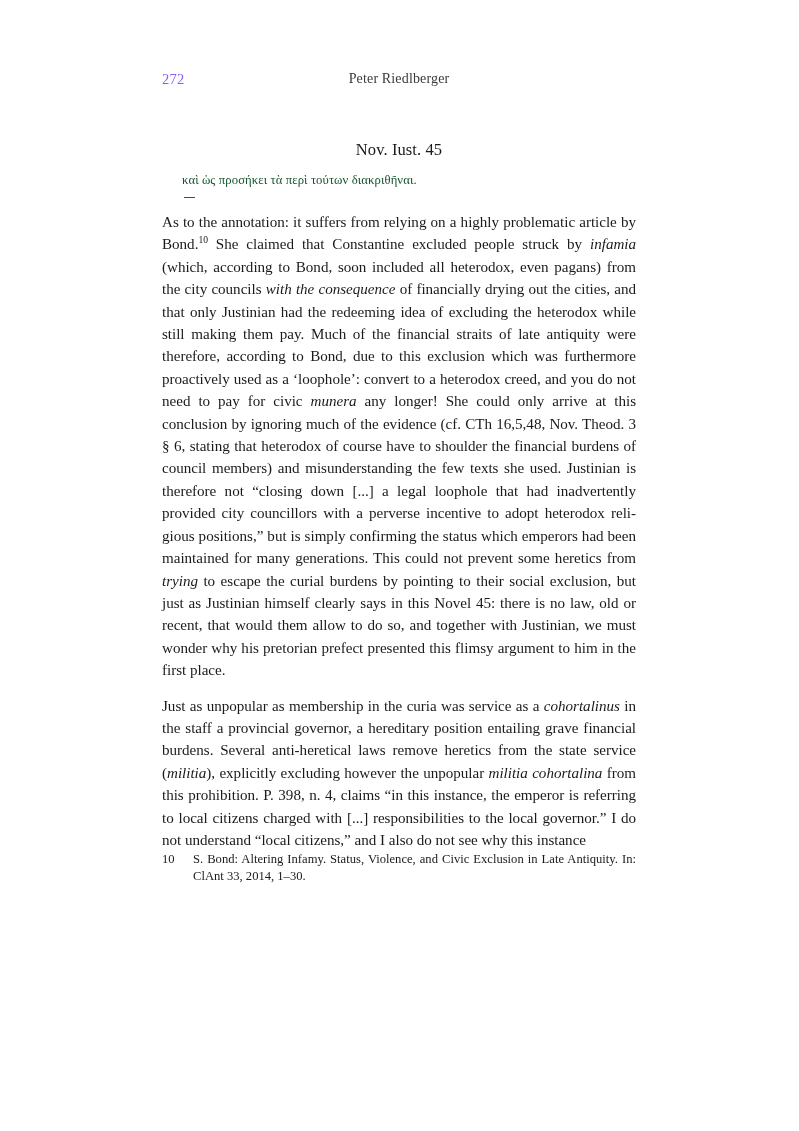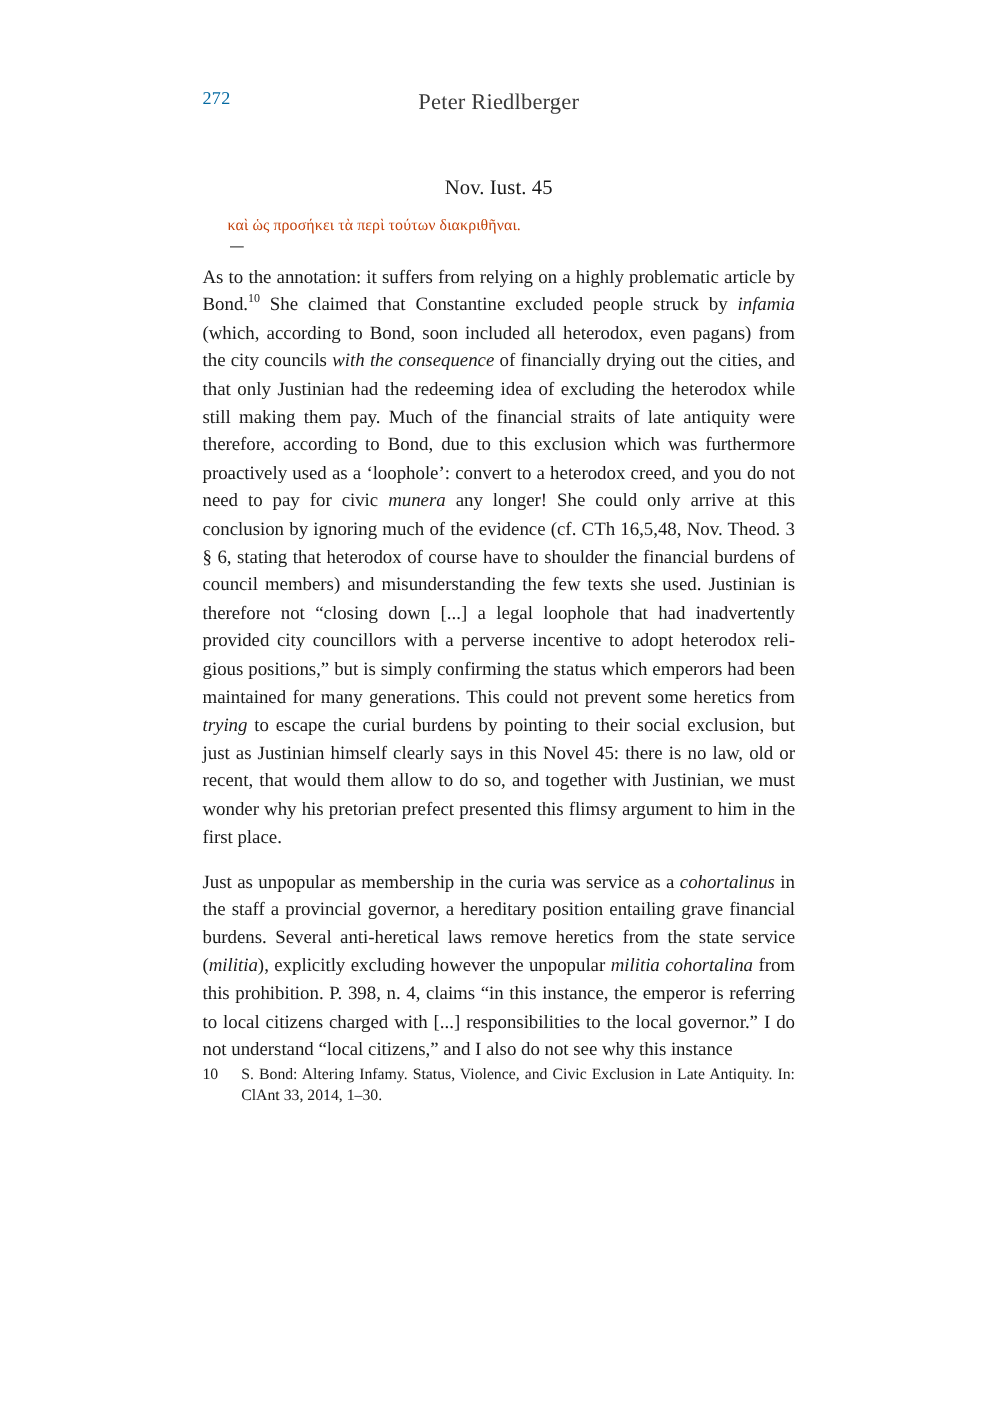--- a/index.html
+++ b/index.html
@@ -26,30 +26,30 @@
     top: 71px;
     left: 162px;
     width: 474px;
     height: 18px;
   }
   .folio {
     position: absolute;
     left: 0;
     top: 0;
     font-size: 14.5px;
-    color: #0369a1;
+    color: #8b5cf6;
     letter-spacing: .2px;
   }
   .head-title {
     position: absolute;
     left: 0;
     top: 0;
     width: 474px;
     text-align: center;
-    font-size: 18px;
+    font-size: 14px;
     color: #3a3a3a;
     letter-spacing: .15px;
   }
 
   
   .content {
     position: absolute;
     left: 162px;
     top: 139px;
     width: 474px;
@@ -63,21 +63,21 @@
     text-align: center;
     letter-spacing: .1px;
     line-height: 22px;
   }
 
   .greek {
     margin: 10px 0 0 20px;
     font-size: 12.7px;
     line-height: 18px;
     letter-spacing: .1px;
-    color: #c2410c;
+    color: #14532d;
   }
 
   .rule-dash {
     margin: 8px 0 0 22px;
     width: 11px;
     height: 1px;
     background: #4a4a4a;
   }
 
   p.body {

